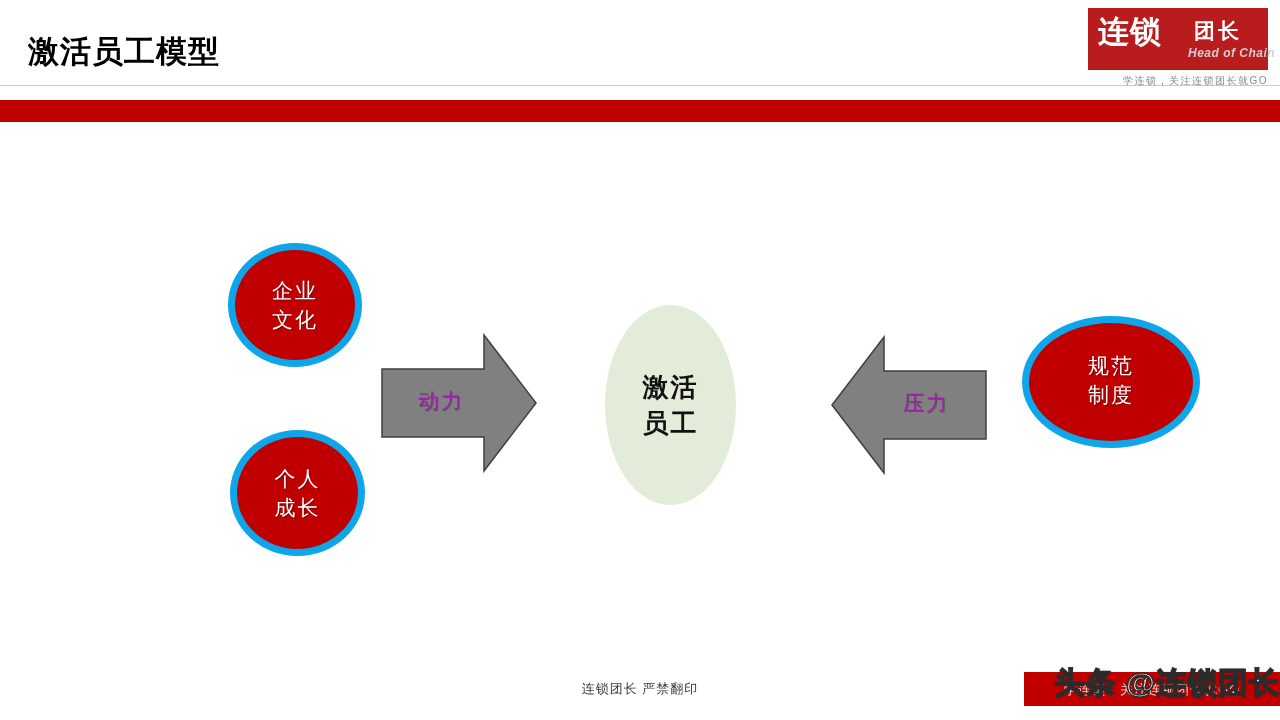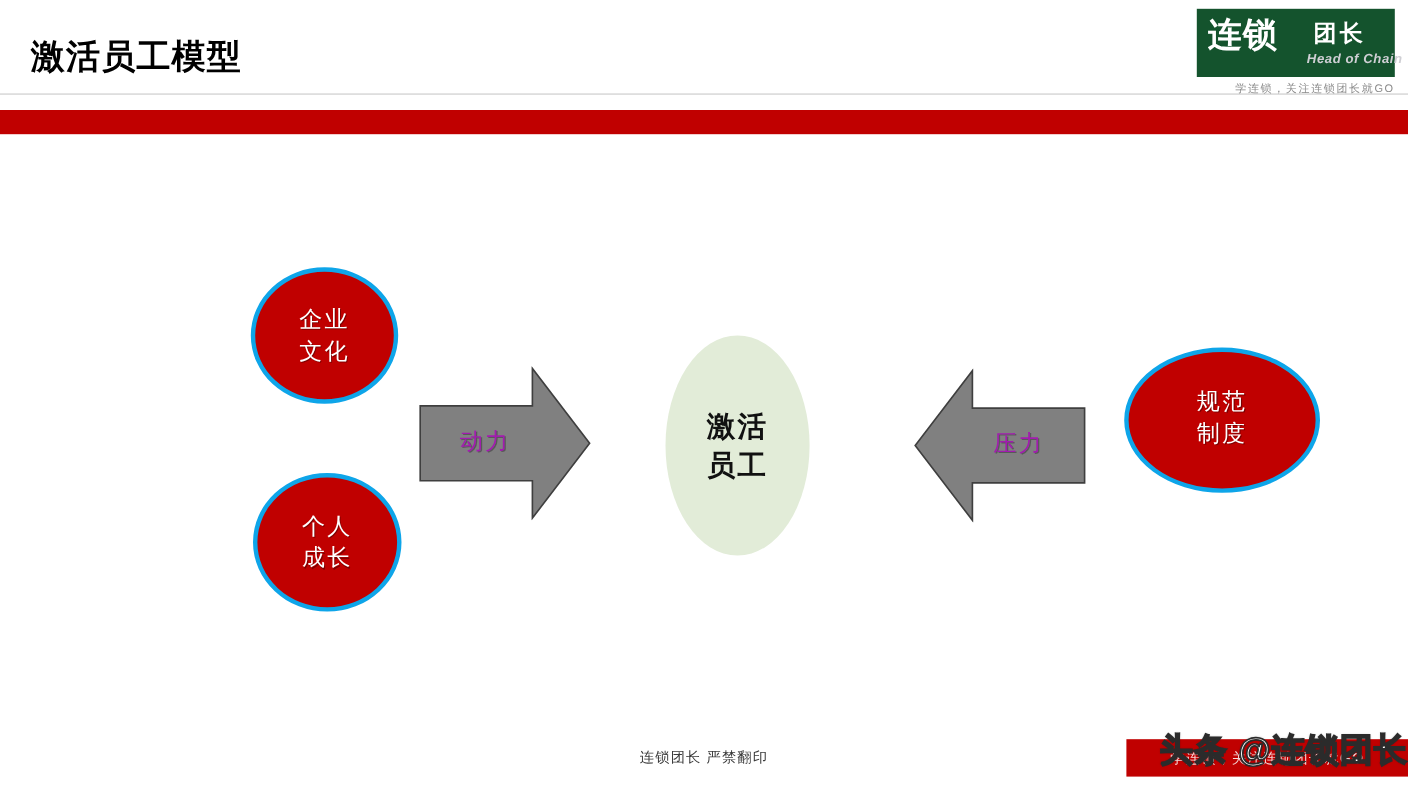--- a/index.html
+++ b/index.html
@@ -56,21 +56,21 @@
   #brand-logo {
     position: absolute;
     right: 12px;
     top: 8px;
     width: 180px;
   }
   #logo-plate {
     position: relative;
     width: 180px;
     height: 62px;
-    background: #14532d;
+    background: #b91c1c;
     box-sizing: border-box;
     padding-left: 18px;
   }
   #logo-main-cn {
     position: absolute;
     left: 10px;
     top: 6px;
     font-size: 31px;
     font-weight: bold;
     color: #ffffff;
@@ -126,21 +126,21 @@
     border-radius: 50%;
     display: flex;
     flex-direction: column;
     align-items: center;
     justify-content: center;
     box-sizing: border-box;
     text-align: center;
   }
   .node-red {
     background: #c00000;
-    border: 4px solid #0ea5e9;
+    border: 7px solid #0ea5e9;
     color: #ffffff;
   }
   .node-red .node-line {
     font-size: 21px;
     line-height: 29px;
     letter-spacing: 2px;
     font-weight: normal;
     text-shadow: 1px 1px 0 rgba(0,0,0,0.35);
   }
   .node-green {

